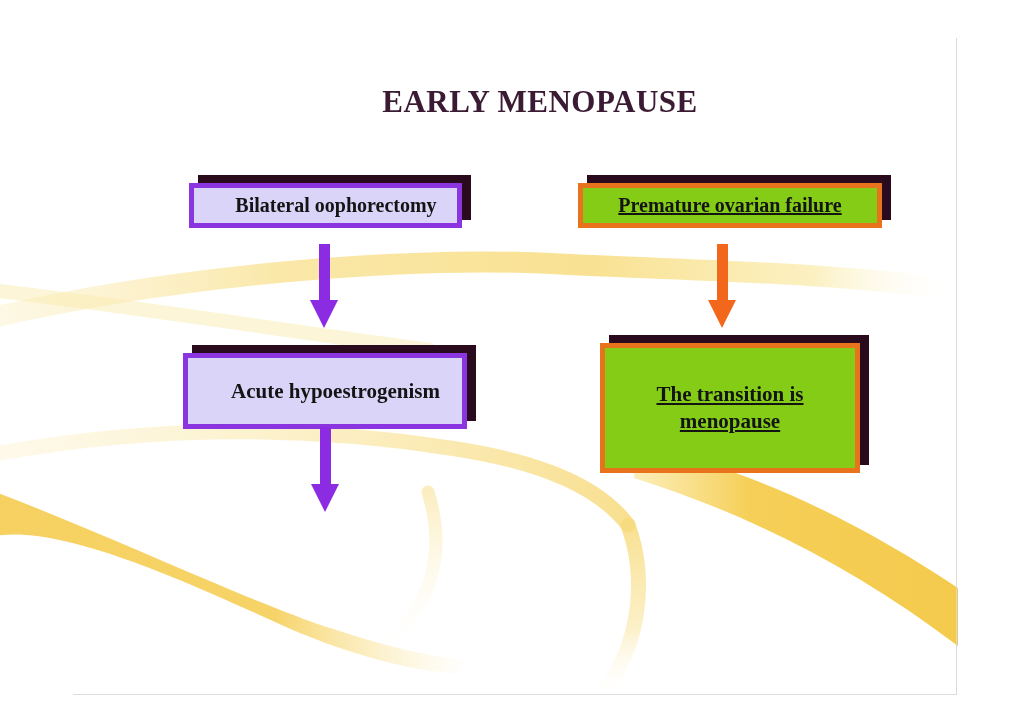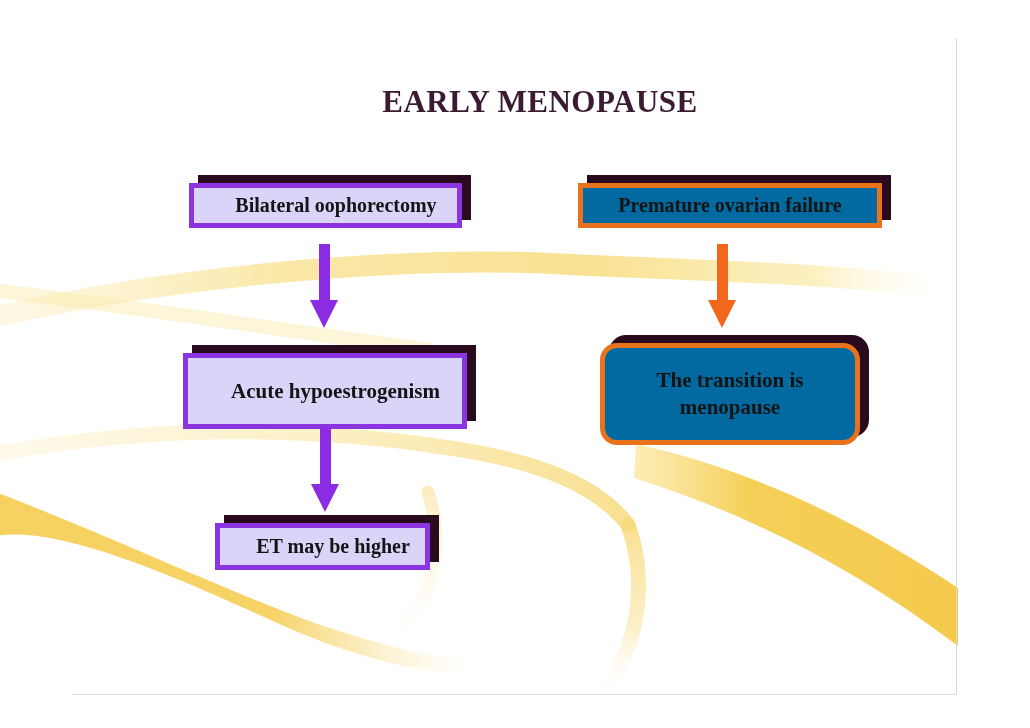--- a/index.html
+++ b/index.html
@@ -14,27 +14,27 @@
     position:absolute;left:40px;top:84px;width:1000px;text-align:center;
     font-size:31px;font-weight:bold;color:#3A1B33;letter-spacing:0.5px;z-index:2;
   }
   .fc-box{
     position:absolute;box-sizing:border-box;display:flex;flex-direction:column;
     align-items:center;justify-content:center;text-align:center;
     font-weight:bold;color:#141414;z-index:2;
     box-shadow:9px -8px 0 0 #2A0B1E;
   }
   .fc-purple{border:5px solid #8A35E0;background:#DAD4F8;padding-left:21px;}
-  .fc-orange{border:5px solid #E8731C;background:#0369a1;}
+  .fc-orange{border:5px solid #E8731C;background:#84cc16;text-decoration:underline;}
   .one-line{white-space:nowrap;}
   .fc-line{display:block;white-space:nowrap;}
   #box-bilateral{left:189px;top:183px;width:273px;height:45px;font-size:20px;}
   #box-pof{left:578px;top:183px;width:304px;height:45px;font-size:20px;}
   #box-acute{left:183px;top:353px;width:284px;height:76px;font-size:21px;line-height:26px;}
-  #box-transition{left:600px;top:343px;width:260px;height:102px;font-size:21px;line-height:27px;border-radius:17px;}
+  #box-transition{left:600px;top:343px;width:260px;height:130px;font-size:21px;line-height:27px;}
   #box-et{left:215px;top:523px;width:215px;height:47px;font-size:20px;}
   .arrow{position:absolute;display:flex;flex-direction:column;align-items:center;z-index:3;}
   .arrow .shaft{width:11px;}
   .arrow .head{width:0;height:0;border-left:14px solid transparent;border-right:14px solid transparent;}
   .shaft-purple{background:#8B2BE2;}
   .head-purple{border-top:28px solid #8B2BE2;}
   .shaft-orange{background:#F2671C;}
   .head-orange{border-top:28px solid #F2671C;}
   #arrow-left-1{left:310px;top:244px;}
   #arrow-left-1 .shaft{height:56px;}
@@ -121,17 +121,14 @@
   <div class="fc-box fc-orange" id="box-transition">
     <span class="fc-line">The transition is</span>
     <span class="fc-line">menopause</span>
   </div>
 
   <div class="arrow" id="arrow-left-2">
     <div class="shaft shaft-purple"></div>
     <div class="head head-purple"></div>
   </div>
 
-  <div class="fc-box fc-purple" id="box-et">
-    <span class="one-line">ET may be higher</span>
-  </div>
 
 </div>
 
 </body></html>

